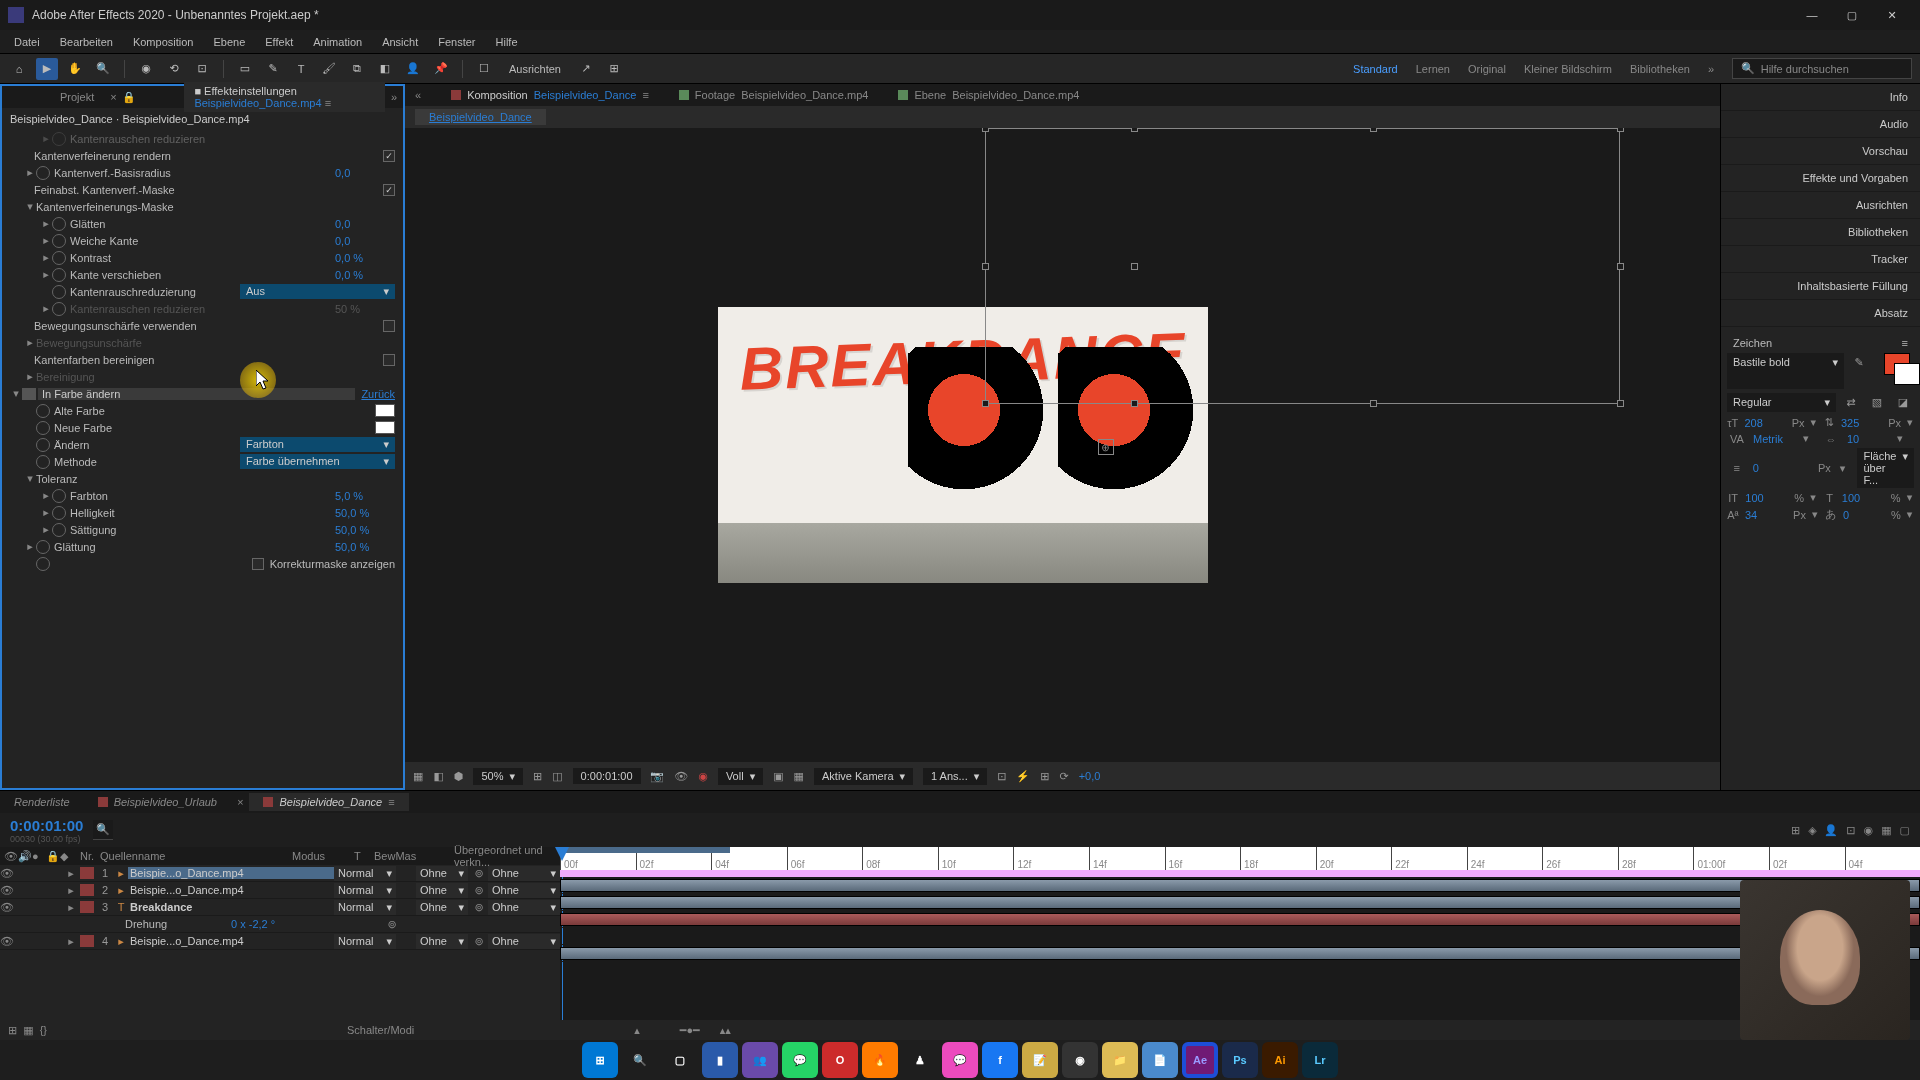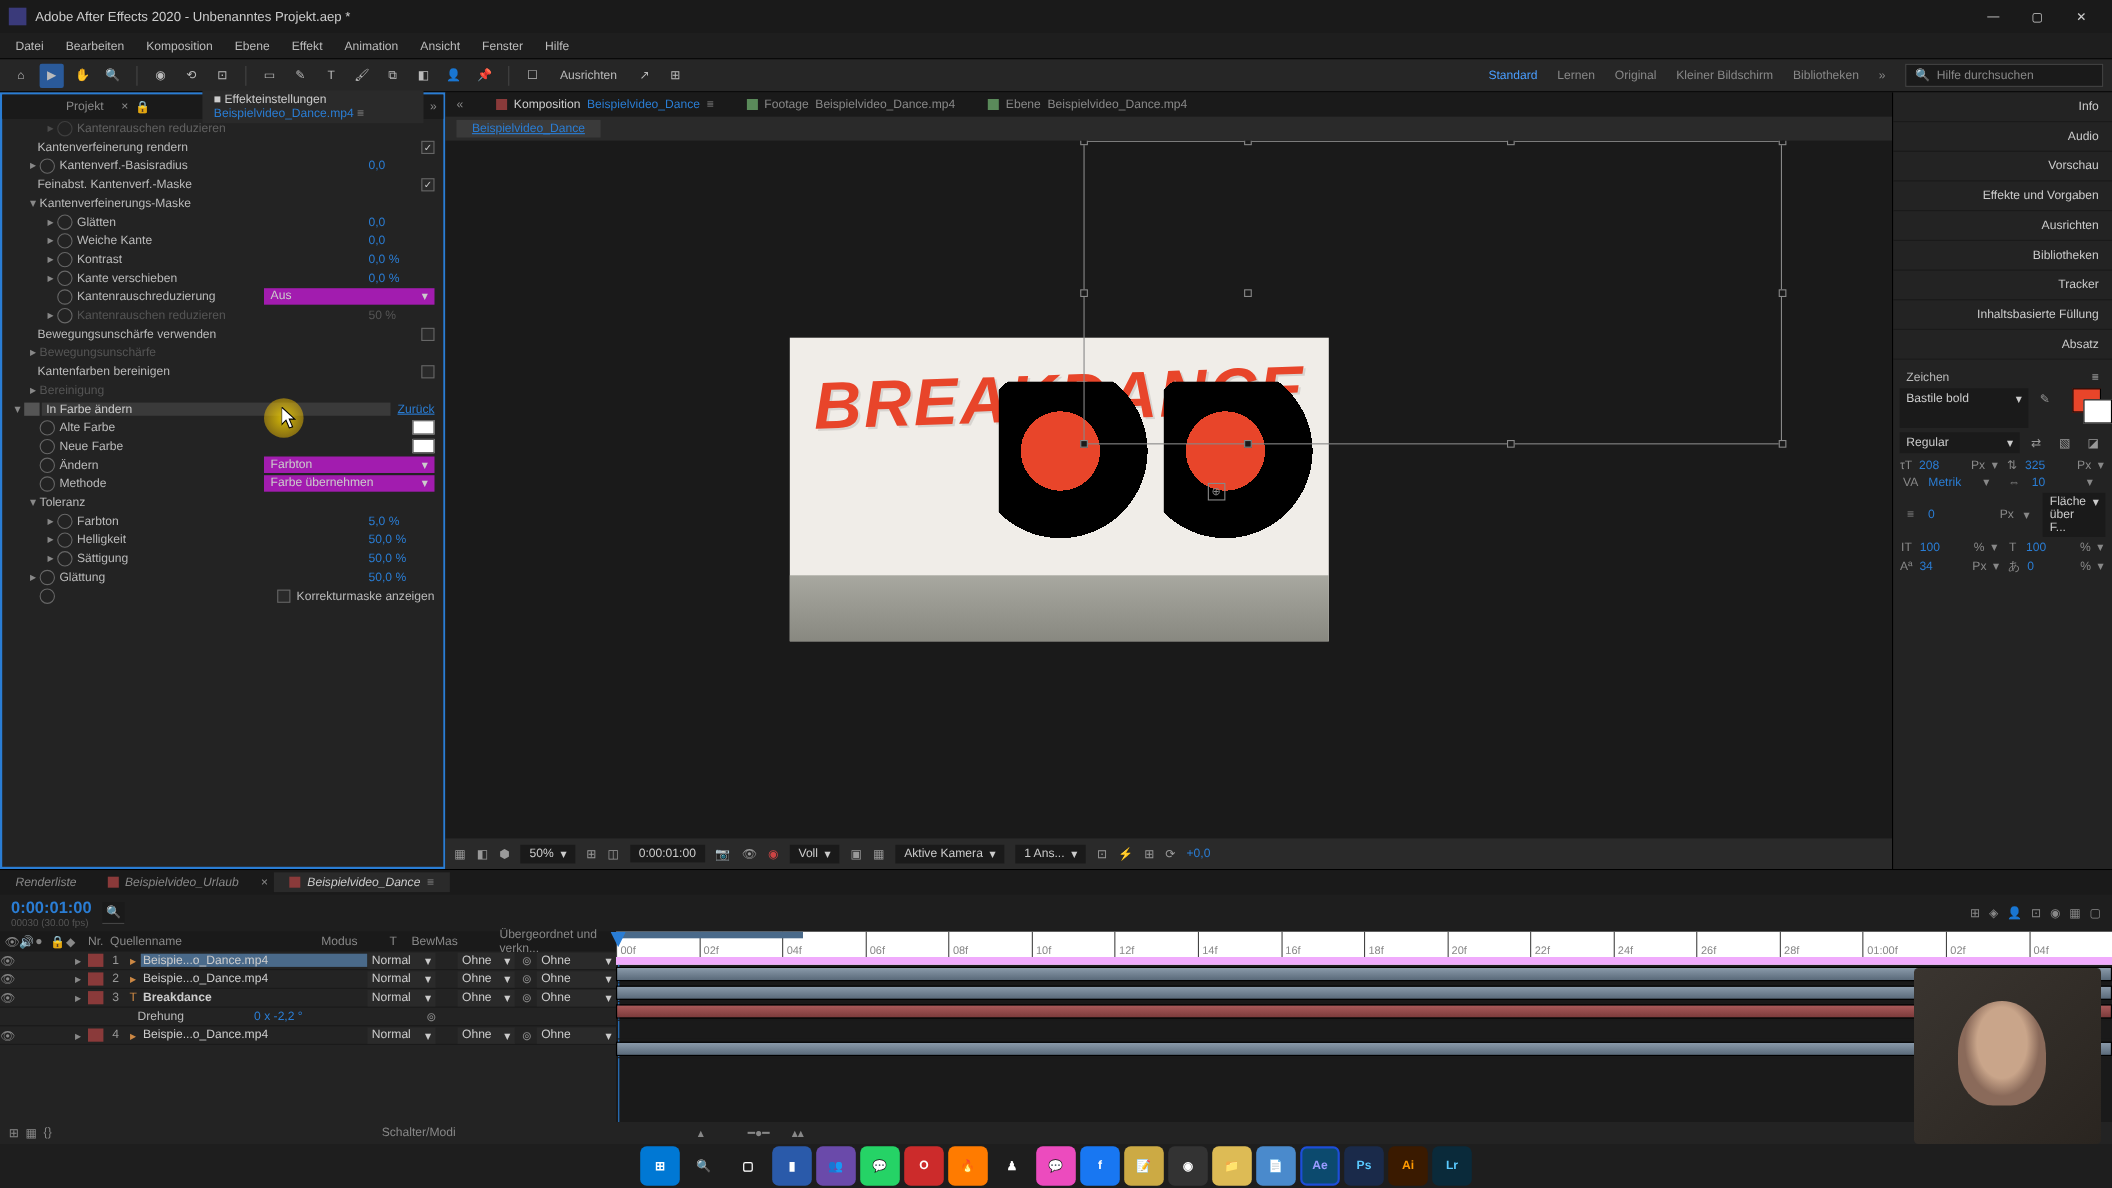--- a/index.html
+++ b/index.html
@@ -38,21 +38,21 @@
 
 .effcontrols { flex: 1; overflow-y: auto; padding: 0 4px; }
 .effrow { display: flex; align-items: center; height: 17px; padding: 0 4px; }
 .effrow .indent { display: inline-block; }
 .effrow .arrow { width: 12px; display: inline-block; text-align: center; color: #888; cursor: pointer; }
 .effrow .stopwatch { width: 14px; height: 14px; border: 1px solid #666; border-radius: 50%; margin-right: 4px; cursor: pointer; display: inline-block; }
 .effrow .name { flex: 1; color: #bbb; }
 .effrow .val { color: #2a7dd4; cursor: pointer; min-width: 60px; }
 .effrow .checkbox { width: 12px; height: 12px; border: 1px solid #666; background: #2a2a2a; cursor: pointer; }
 .effrow .checkbox.checked::after { content: '✓'; display: block; color: #ccc; font-size: 9px; line-height: 10px; text-align: center; }
-.effrow .select { background: #a21caf; color: #ccc; padding: 1px 6px; width: 155px; display: flex; justify-content: space-between; cursor: pointer; }
+.effrow .select { background: #0c4a6e; color: #ccc; padding: 1px 6px; width: 155px; display: flex; justify-content: space-between; cursor: pointer; }
 .effrow .colorswatch { width: 20px; height: 13px; border: 1px solid #555; cursor: pointer; }
 .effrow.disabled .name { color: #555; }
 .effrow.header .name { background: #3a3a3a; color: #ccc; padding: 0 4px; }
 .effrow.header .resetlink { color: #2a7dd4; cursor: pointer; text-decoration: underline; margin-left: 6px; }
 .effrow .fxicon { width: 14px; height: 12px; background: #555; margin-right: 2px; }
 
 
 .centerpanel { flex: 1; background: #1a1a1a; display: flex; flex-direction: column; }
 .centerpanel .tabs { height: 22px; display: flex; align-items: center; background: #1a1a1a; gap: 30px; padding: 0 10px; }
 .centerpanel .ctab { display: flex; align-items: center; gap: 6px; color: #888; cursor: pointer; }
@@ -216,20 +216,21 @@
       <span class="tabclose">×</span>
       <span style="width:14px;text-align:center;color:#888">🔒</span>
       <span class="tab active">
         <span>■ </span>
         <span>Effekteinstellungen</span>
         <span style="color:#2a7dd4">Beispielvideo_Dance.mp4</span>
         <span style="color:#888"> ≡</span>
       </span>
       <span style="margin-left:auto;padding:0 6px;color:#888;cursor:pointer">»</span>
     </div>
+    <div class="breadcrumb">Beispielvideo_Dance · Beispielvideo_Dance.mp4</div>
     <div class="effcontrols">
       <div class="effrow" style="opacity:0.4">
           <span class="indent" style="width:30px"></span>
           <span class="arrow">▸</span>
           <span class="stopwatch"></span>
           <span class="name">Kantenrauschen reduzieren</span>
         </div>
       <div class="effrow">
           <span class="indent" style="width:24px"></span>
           <span class="name">Kantenverfeinerung rendern</span>
@@ -797,17 +798,17 @@
   <div class="app" style="background:#25d366;color:#fff">💬</div>
   <div class="app" style="background:#cc2b2b;color:#fff">O</div>
   <div class="app" style="background:#ff7b00;color:#fff">🔥</div>
   <div class="app" style="color:#fff">♟</div>
   <div class="app" style="background:#ec4bbe;color:#fff">💬</div>
   <div class="app" style="background:#1877f2;color:#fff">f</div>
   <div class="app" style="background:#ccaa44;color:#fff">📝</div>
   <div class="app" style="background:#333;color:#fff">◉</div>
   <div class="app" style="background:#ddbb55;color:#000">📁</div>
   <div class="app" style="background:#4a8acc;color:#fff">📄</div>
-  <div class="app" style="background:#0c4a6e;color:#9a9aff;border:2px solid #1d4ed8">Ae</div>
+  <div class="app" style="background:#701a75;color:#9a9aff;border:4px solid #1d4ed8">Ae</div>
   <div class="app" style="background:#1a2a4a;color:#5acaff">Ps</div>
   <div class="app" style="background:#3a1a00;color:#ff9a00">Ai</div>
   <div class="app" style="background:#0a2a3a;color:#5acaff">Lr</div>
 </div>
 
 </body></html>

